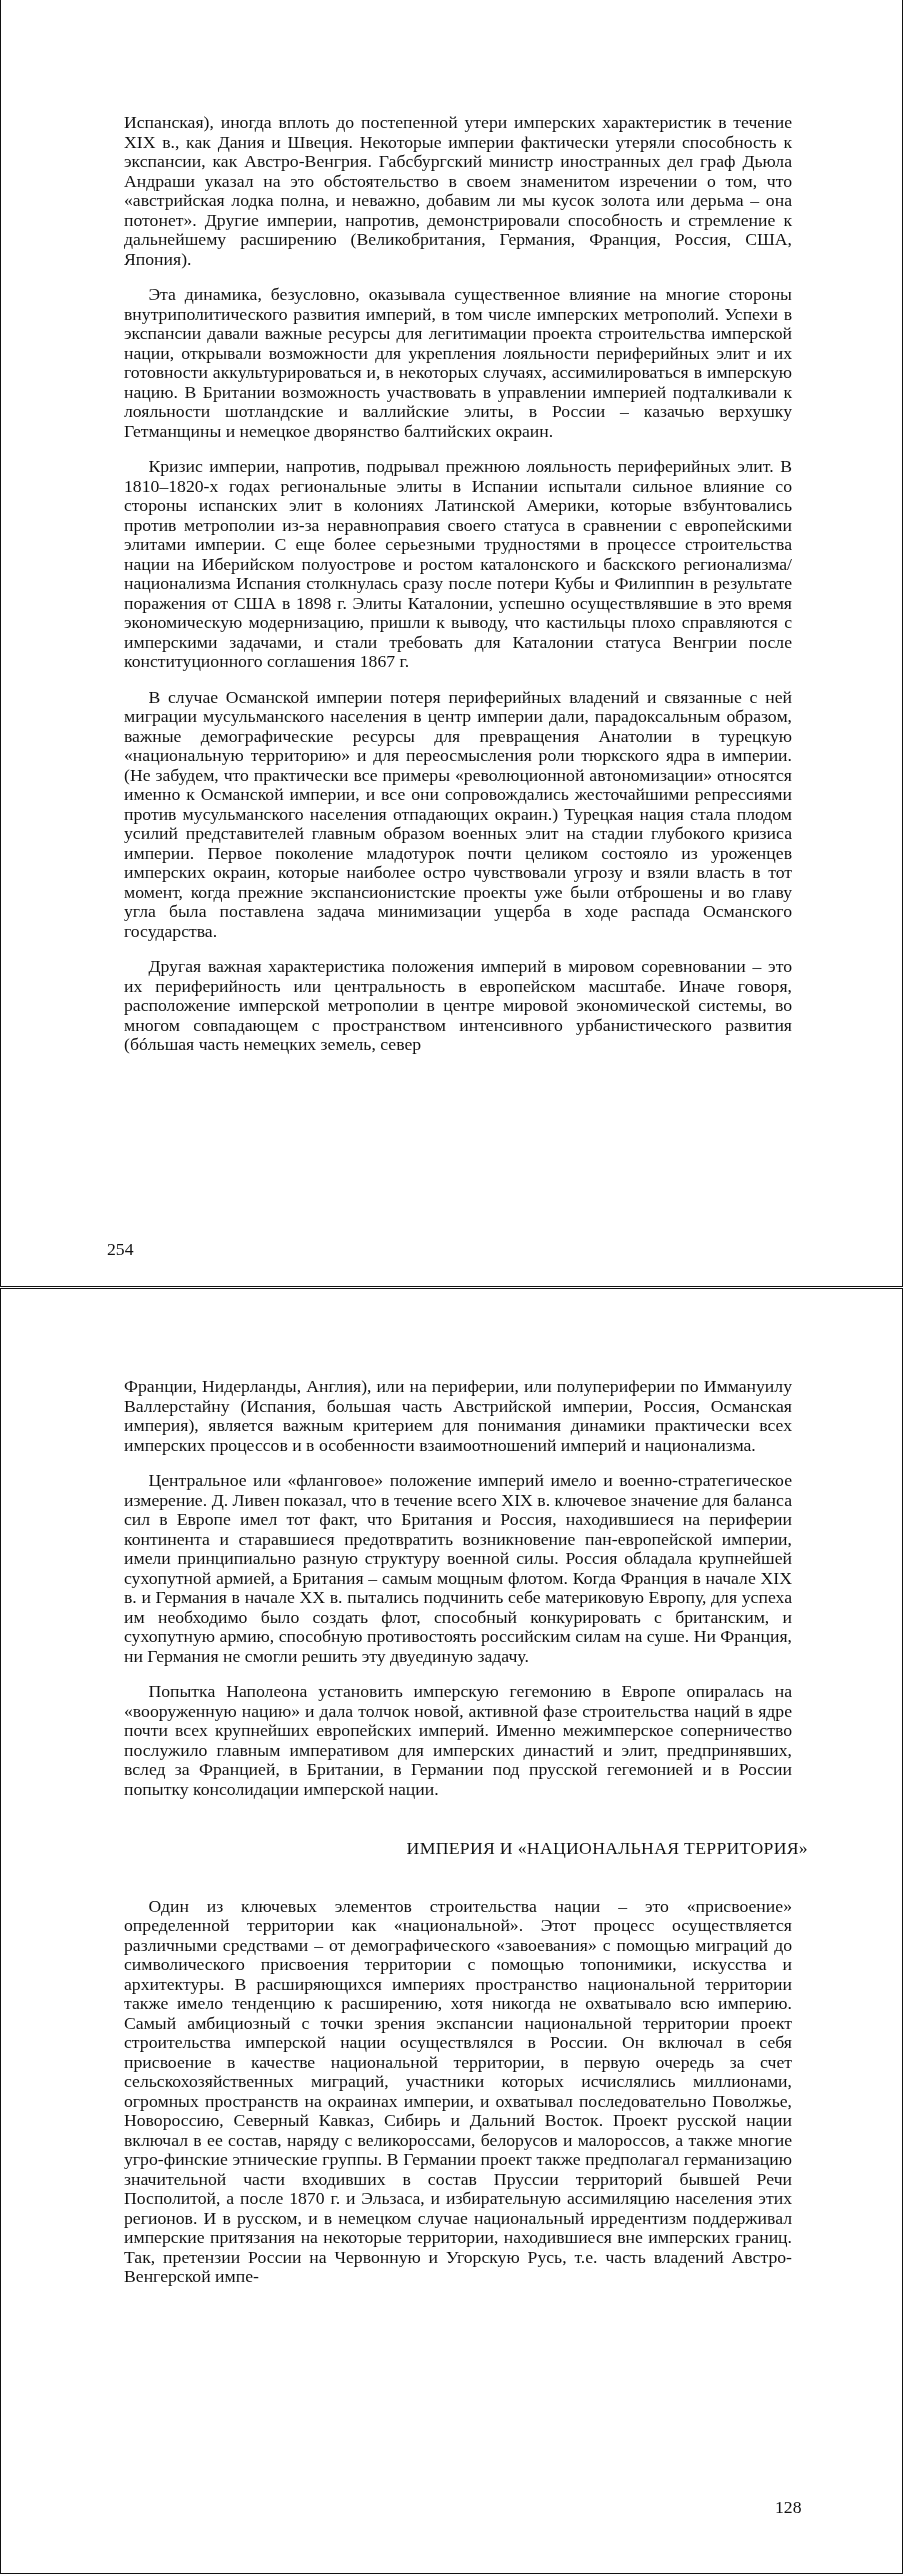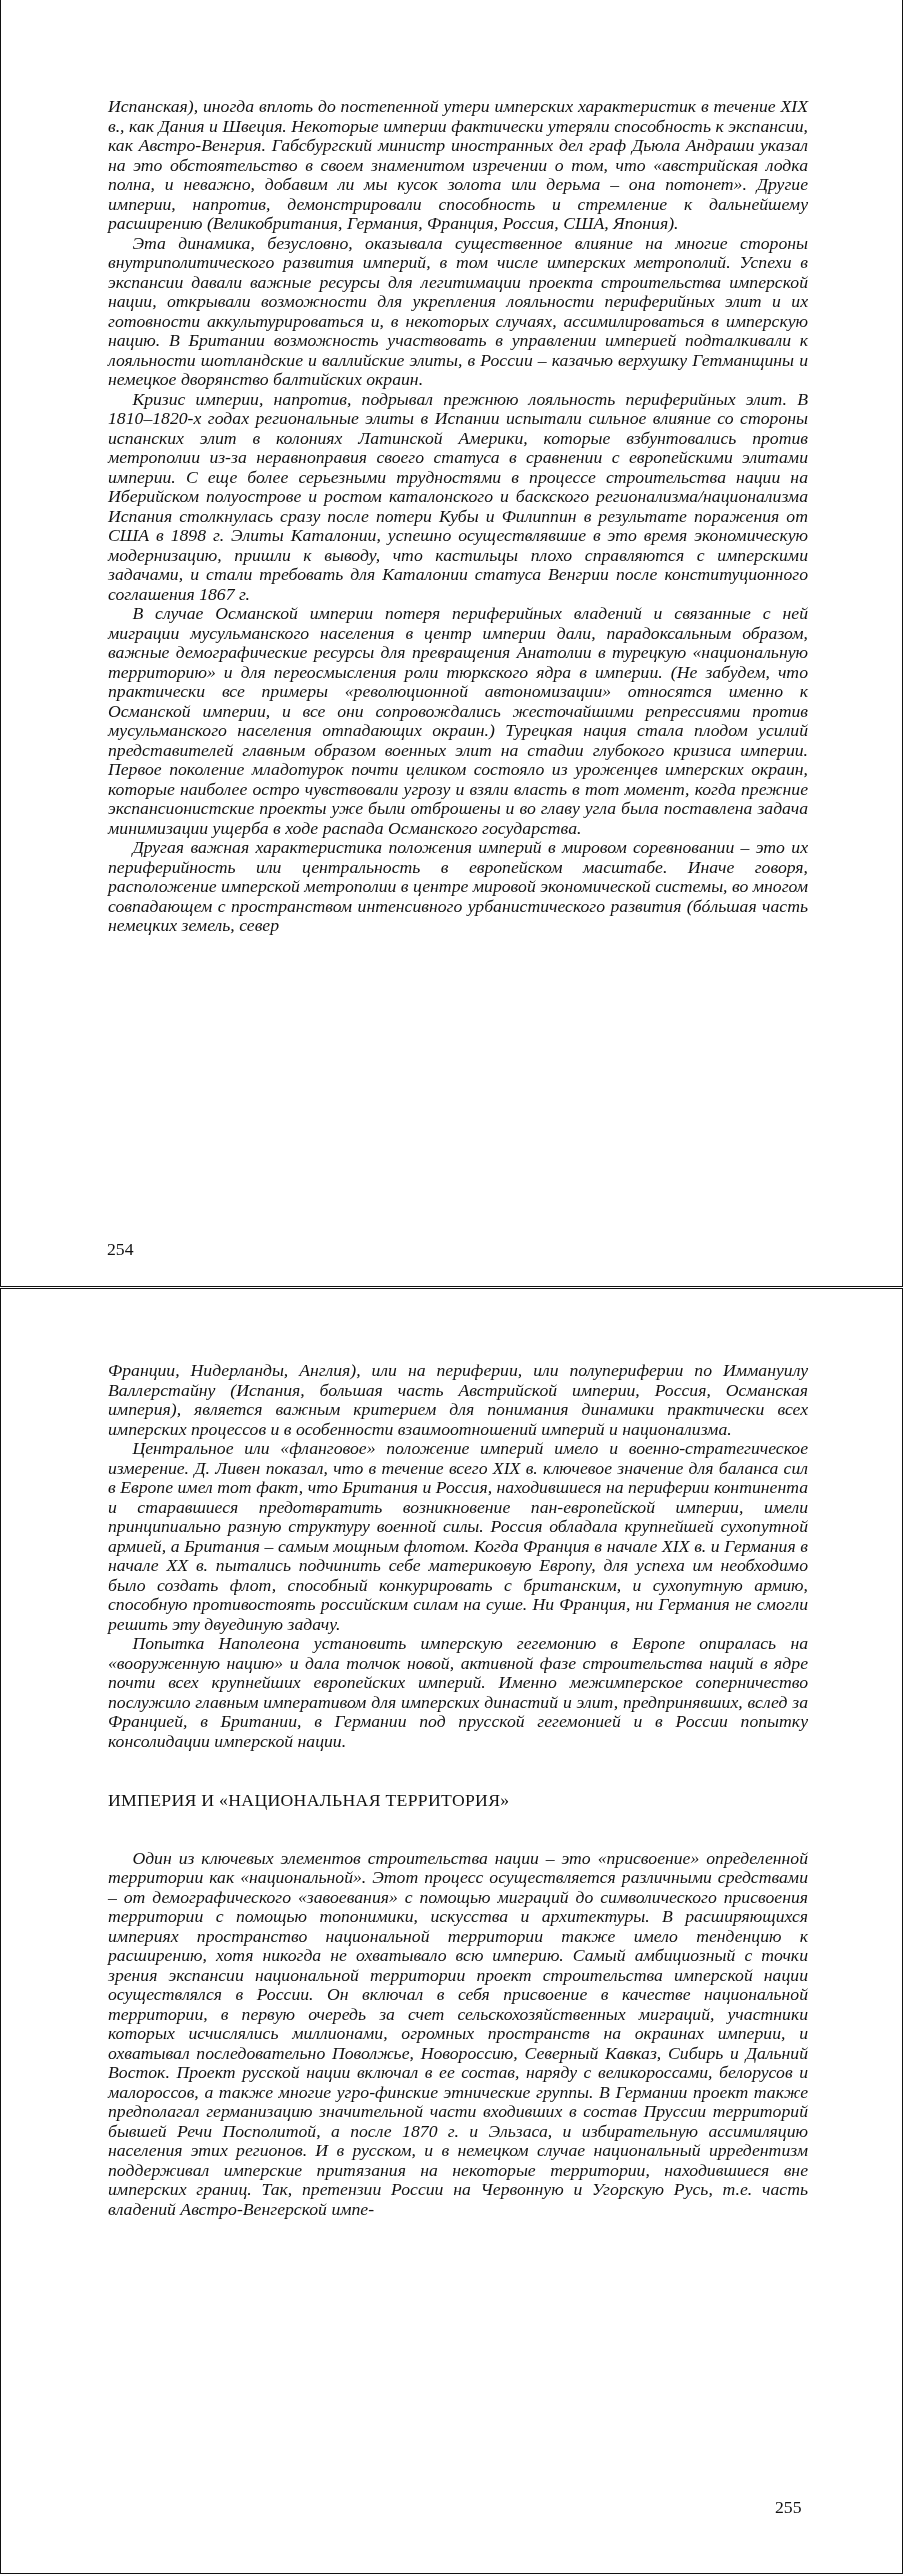--- a/index.html
+++ b/index.html
@@ -11,25 +11,25 @@
   #page1 { top: 0; height: 1286px; border-top: none; }
   #page2 { top: 1288px; height: 1284px; border-top: 1.8px solid #111; }
   .col {
     position: absolute; left: 107px; width: 700px;
     font-family: "Liberation Serif", "DejaVu Serif", serif;
     font-size: 17.7px; line-height: 19.5px; color: #111;
     text-align: justify;
   }
   #page1 .col { top: 97px; }
   #page2 .col { top: 1271px; top: 72px; }
-  .col p { margin: 0; text-indent: 0; font-style: italic; }
+  .col p { margin: 16px; text-indent: 0; }
   .col p.ind { text-indent: 24.4px; }
   .heading {
     font-family: "Liberation Serif", "DejaVu Serif", serif;
-    font-size: 17.7px; text-align: left; letter-spacing: 0.3px;
+    font-size: 17.7px; text-align: right; letter-spacing: 0.3px;
     margin: 40px 0 38px 0; line-height: 19.5px;
   }
   .pnum {
     position: absolute; font-family: "Liberation Serif", "DejaVu Serif", serif;
     font-size: 17.7px; color: #111;
   }
   #pnum1 { left: 106px; top: 1191px; margin-top: 48px; }
   #pnum2 { left: 774px; top: 1208px; }
 </style>
 </head>
@@ -47,15 +47,15 @@
 </div>
 
 <div class="page" id="page2">
   <div class="col">
     <p>Франции, Нидерланды, Англия), или на периферии, или полупериферии по Иммануилу Валлерстайну (Испания, большая часть Австрийской империи, Россия, Османская империя), является важным критерием для понимания динамики практически всех имперских процессов и в особенности взаимоотношений империй и национализма.</p>
     <p class="ind">Центральное или «фланговое» положение империй имело и военно-стратегическое измерение. Д. Ливен показал, что в течение всего XIX в. ключевое значение для баланса сил в Европе имел тот факт, что Британия и Россия, находившиеся на периферии континента и старавшиеся предотвратить возникновение пан-европейской империи, имели принципиально разную структуру военной силы. Россия обладала крупнейшей сухопутной армией, а Британия – самым мощным флотом. Когда Франция в начале XIX в. и Германия в начале XX в. пытались подчинить себе материковую Европу, для успеха им необходимо было создать флот, способный конкурировать с британским, и сухопутную армию, способную противостоять российским силам на суше. Ни Франция, ни Германия не смогли решить эту двуединую задачу.</p>
     <p class="ind">Попытка Наполеона установить имперскую гегемонию в Европе опиралась на «вооруженную нацию» и дала толчок новой, активной фазе строительства наций в ядре почти всех крупнейших европейских империй. Именно межимперское соперничество послужило главным императивом для имперских династий и элит, предпринявших, вслед за Францией, в Британии, в Германии под прусской гегемонией и в России попытку консолидации имперской нации.</p>
     <div class="heading">ИМПЕРИЯ И «НАЦИОНАЛЬНАЯ ТЕРРИТОРИЯ»</div>
     <p class="ind">Один из ключевых элементов строительства нации – это «присвоение» определенной территории как «национальной». Этот процесс осуществляется различными средствами – от демографического «завоевания» с помощью миграций до символического присвоения территории с помощью топонимики, искусства и архитектуры. В расширяющихся империях пространство национальной территории также имело тенденцию к расширению, хотя никогда не охватывало всю империю. Самый амбициозный с точки зрения экспансии национальной территории проект строительства имперской нации осуществлялся в России. Он включал в себя присвоение в качестве национальной территории, в первую очередь за счет сельскохозяйственных миграций, участники которых исчислялись миллионами, огромных пространств на окраинах империи, и охватывал последовательно Поволжье, Новороссию, Северный Кавказ, Сибирь и Дальний Восток. Проект русской нации включал в ее состав, наряду с великороссами, белорусов и малороссов, а также многие угро-финские этнические группы. В Германии проект также предполагал германизацию значительной части входивших в состав Пруссии территорий бывшей Речи Посполитой, а после 1870 г. и Эльзаса, и избирательную ассимиляцию населения этих регионов. И в русском, и в немецком случае национальный ирредентизм поддерживал имперские притязания на некоторые территории, находившиеся вне имперских границ. Так, претензии России на Червонную и Угорскую Русь, т.е. часть владений Австро-Венгерской импе-</p>
   </div>
-  <div class="pnum" id="pnum2">255</div>
+  <div class="pnum" id="pnum2">128</div>
 </div>
 
 
 </body></html>

